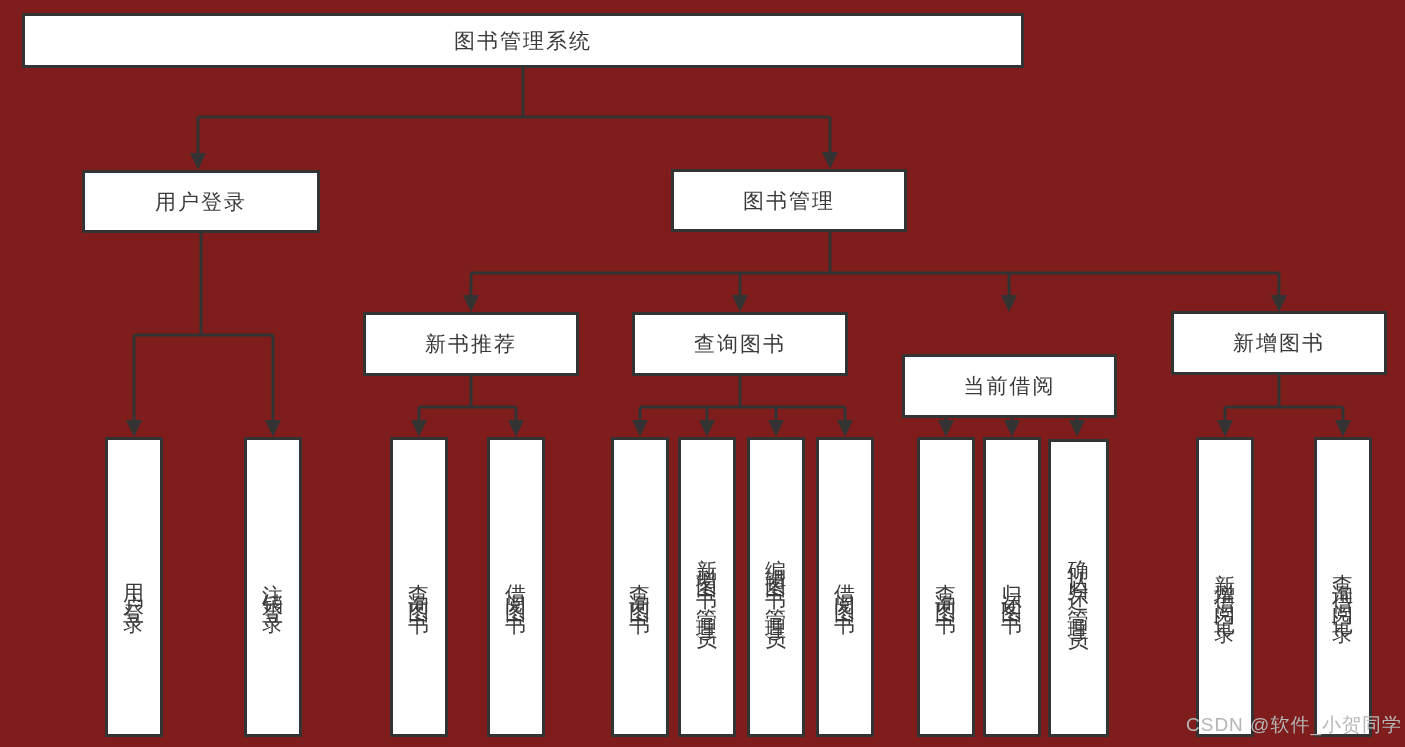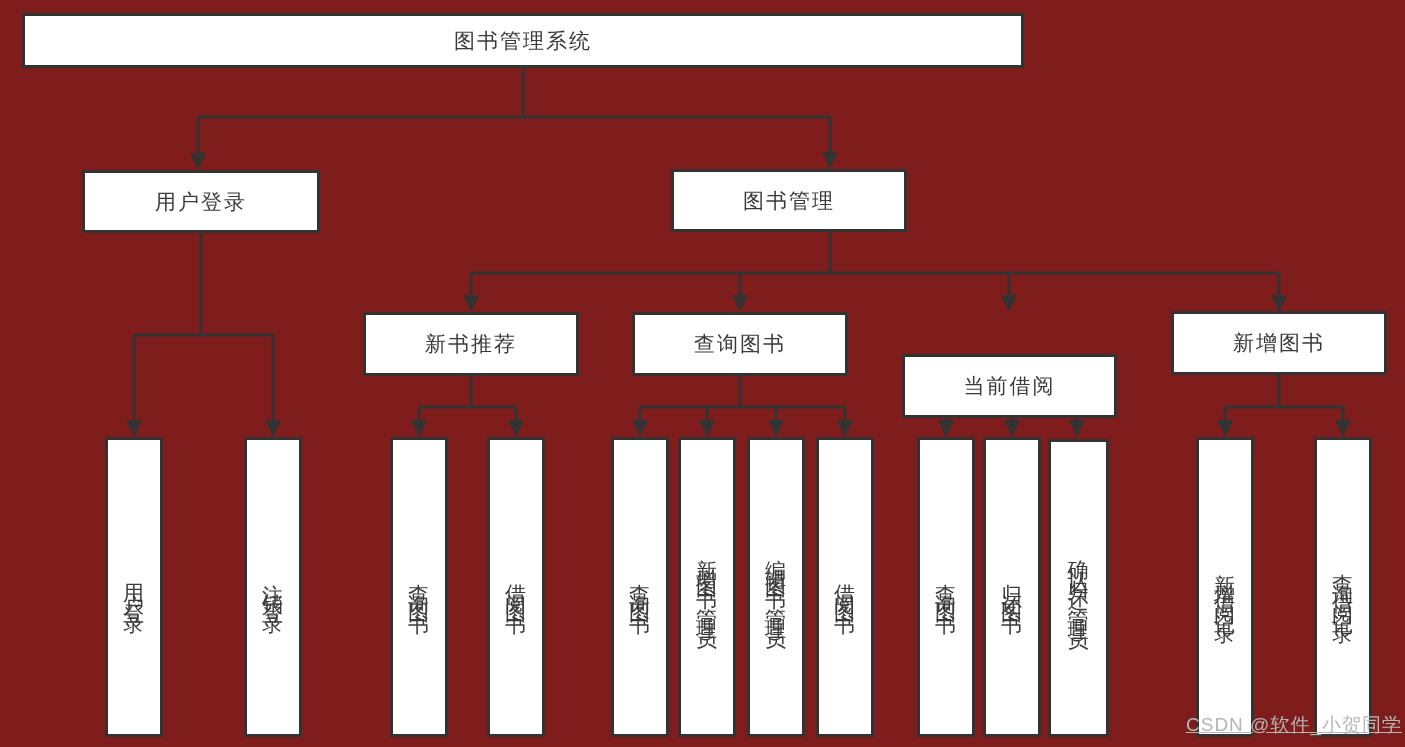--- a/index.html
+++ b/index.html
@@ -45,21 +45,20 @@
   }
   .watermark {
     position: absolute;
     left: 1186px;
     top: 712px;
     font-size: 19px;
     letter-spacing: 1px;
     color: #b5b5b5;
     white-space: nowrap;
     z-index: 5;
-    text-decoration: underline;
   }
 </style>
 </head>
 <body>
 
 <div class="canvas">
 
   <svg class="connectors" viewBox="0 0 1405 747" xmlns="http://www.w3.org/2000/svg">
     <path fill="none" stroke="#333333" stroke-width="3" d="M523 68 V117 M198 117 H830 M198 117 V158 M830 117 V157
              M201 233 V335 M134 335 H273 M134 335 V425 M273 335 V425

